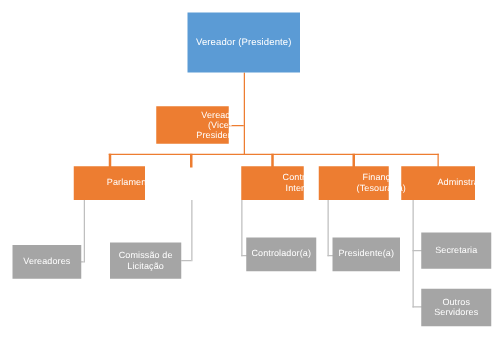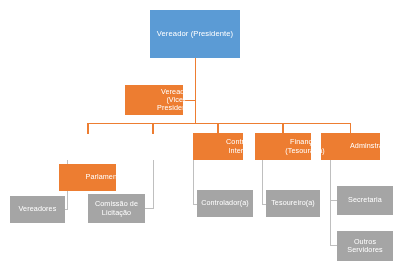--- a/index.html
+++ b/index.html
@@ -95,21 +95,21 @@
   <div class="conn hline gray-line" style="left:329.5px; top:245px; width:8px;"></div>
 
   <div class="node blue" style="left:150px; top:10px; width:90px; height:48px;">
     <span class="node-label">Vereador (Presidente)</span>
   </div>
 
   <div class="node orange" style="left:125px; top:85px; width:58px; height:30px;">
     <span class="node-label">Vereador (Vice-Presidente)</span>
   </div>
 
-  <div class="node orange" style="left:59px; top:133px; width:57px; height:27px;margin-top:31px;">
+  <div class="node orange" style="left:59px; top:133px; width:57px; height:27px;">
     <span class="node-label">Parlamentares</span>
   </div>
 
 
   <div class="node orange" style="left:193px; top:133px; width:50px; height:27px;">
     <span class="node-label">Controle Interno</span>
   </div>
 
   <div class="node orange" style="left:321px; top:133px; width:59px; height:27px;">
     <span class="node-label">Adminstração</span>
@@ -125,21 +125,21 @@
 
   <div class="node gray" style="left:197px; top:190px; width:56px; height:27px;">
     <span class="node-label">Controlador(a)</span>
   </div>
 
   <div class="node gray" style="left:88px; top:194px; width:57px; height:29px;">
     <span class="node-label">Comissão de Licitação</span>
   </div>
 
   <div class="node gray" style="left:266px; top:190px; width:54px; height:27px;">
-    <span class="node-label">Tesoureiro(a)</span>
+    <span class="node-label">Presidente(a)</span>
   </div>
 
   <div class="node gray" style="left:337px; top:186px; width:56px; height:29px;">
     <span class="node-label">Secretaria</span>
   </div>
 
   <div class="node gray" style="left:337px; top:231px; width:56px; height:30px;">
     <span class="node-label">Outros Servidores</span>
   </div>
 

